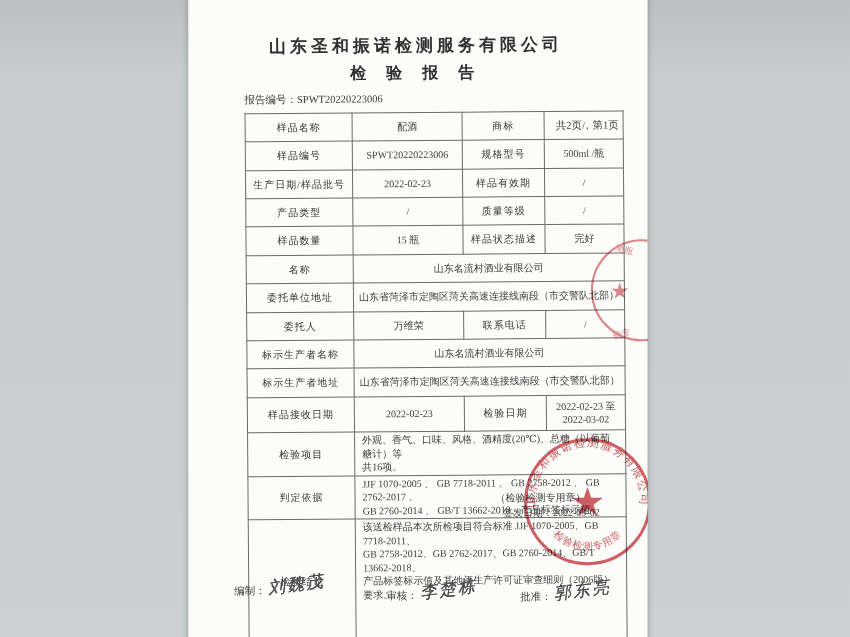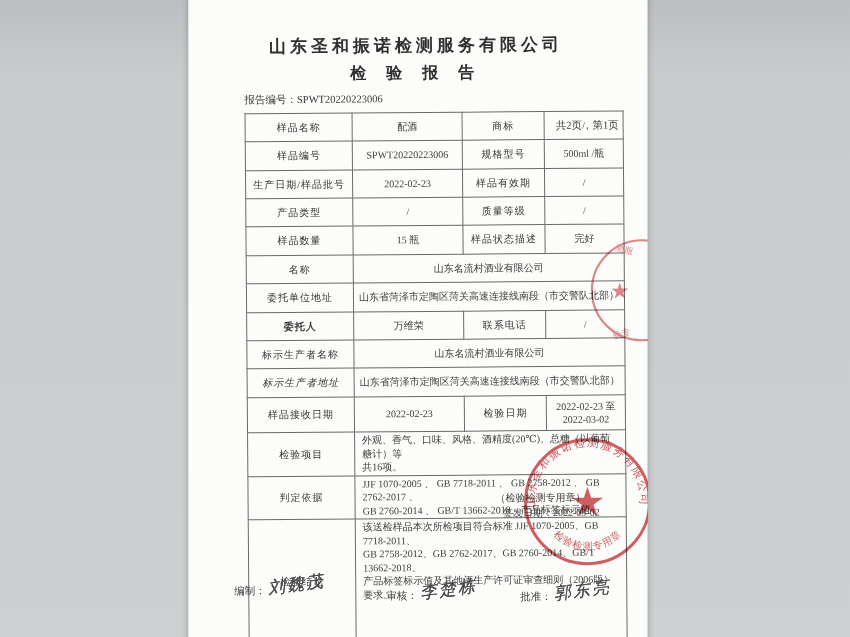--- a/index.html
+++ b/index.html
@@ -164,21 +164,21 @@
           </tr>
           <tr>
             <td class="lbl" style="height: 26px;">
               <div>委托单位地址</div>
             </td>
             <td colspan="3" style="height: 26px;">
               <div>山东省菏泽市定陶区菏关高速连接线南段（市交警队北部）</div>
             </td>
           </tr>
           <tr>
-            <td class="lbl" style="height: 25px; font-weight: bold;">
+            <td class="lbl" style="height: 25px;">
               <div>委托人</div>
             </td>
             <td style="height: 25px;">
               <div>万维荣</div>
             </td>
             <td class="lbl" style="height: 25px;">
               <div>联系电话</div>
             </td>
             <td style="height: 25px;">
               <div>/</div>
@@ -186,21 +186,21 @@
           </tr>
           <tr>
             <td class="lbl" style="height: 25px;">
               <div>标示生产者名称</div>
             </td>
             <td colspan="3" style="height: 25px;">
               <div>山东名流村酒业有限公司</div>
             </td>
           </tr>
           <tr>
-            <td class="lbl" style="height: 26px; font-style: italic;">
+            <td class="lbl" style="height: 26px;">
               <div>标示生产者地址</div>
             </td>
             <td colspan="3" style="height: 26px;">
               <div>山东省菏泽市定陶区菏关高速连接线南段（市交警队北部）</div>
             </td>
           </tr>
           <tr>
             <td class="lbl" style="height: 32px;">
               <div>样品接收日期</div>
             </td>

